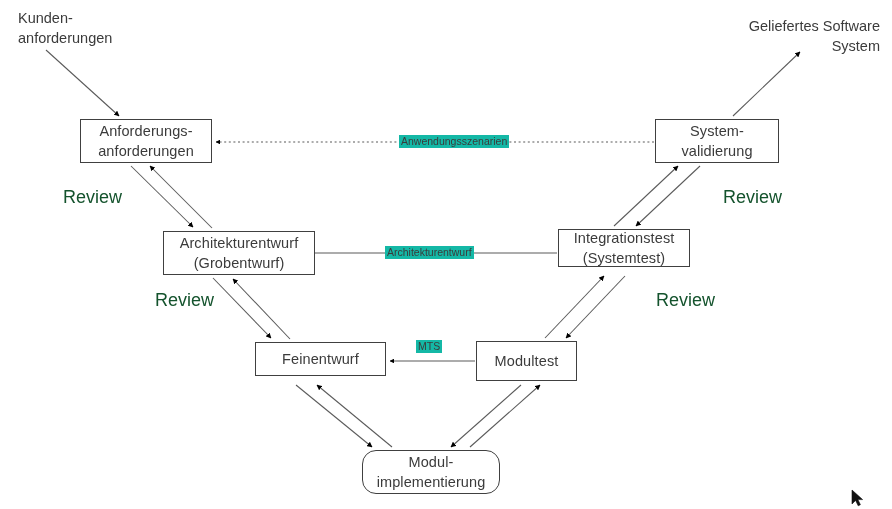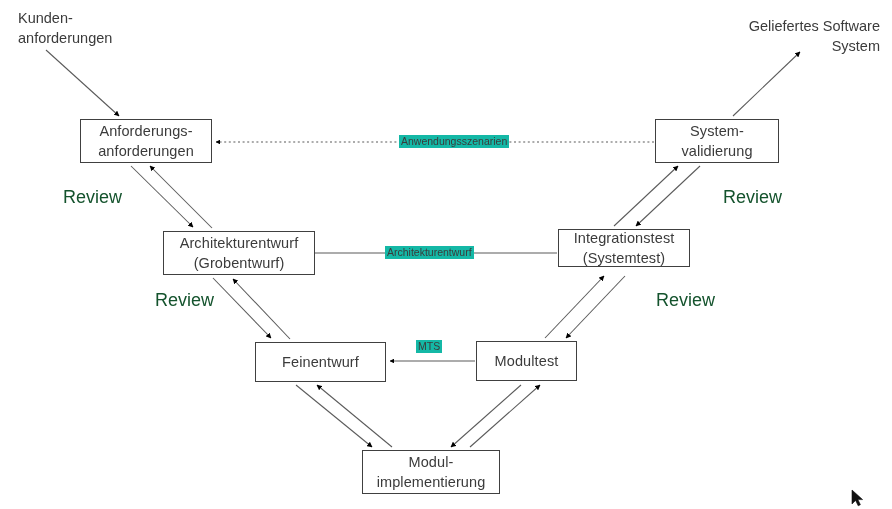--- a/index.html
+++ b/index.html
@@ -130,25 +130,25 @@
 
   <div class="node" style="left:655px; top:119px; width:124px; height:44px;">System-
 validierung</div>
 
   <div class="node" style="left:163px; top:231px; width:152px; height:44px;">Architekturentwurf
 (Grobentwurf)</div>
 
   <div class="node" style="left:558px; top:229px; width:132px; height:38px;">Integrationstest
 (Systemtest)</div>
 
-  <div class="node" style="left:255px; top:342px; width:131px; height:40px;">Feinentwurf</div>
+  <div class="node" style="left:255px; top:342px; width:131px; height:34px;">Feinentwurf</div>
 
   <div class="node" style="left:476px; top:341px; width:101px; height:40px;">Modultest</div>
 
-  <div class="node" style="left:362px; top:450px; width:138px; height:44px;">Modul-
+  <div class="node" style="left:362px; top:450px; width:138px; height:44px;border-radius:14px;">Modul-
 implementierung</div>
 
   <div class="free-label align-left" style="left:18px; top:8px;">Kunden-
 anforderungen</div>
 
   <div class="free-label align-right" style="left:712px; top:16px; width:168px;">Geliefertes Software
 System</div>
 
   <div class="edge-label" style="left:399px; top:135px;">Anwendungsszenarien</div>
 

